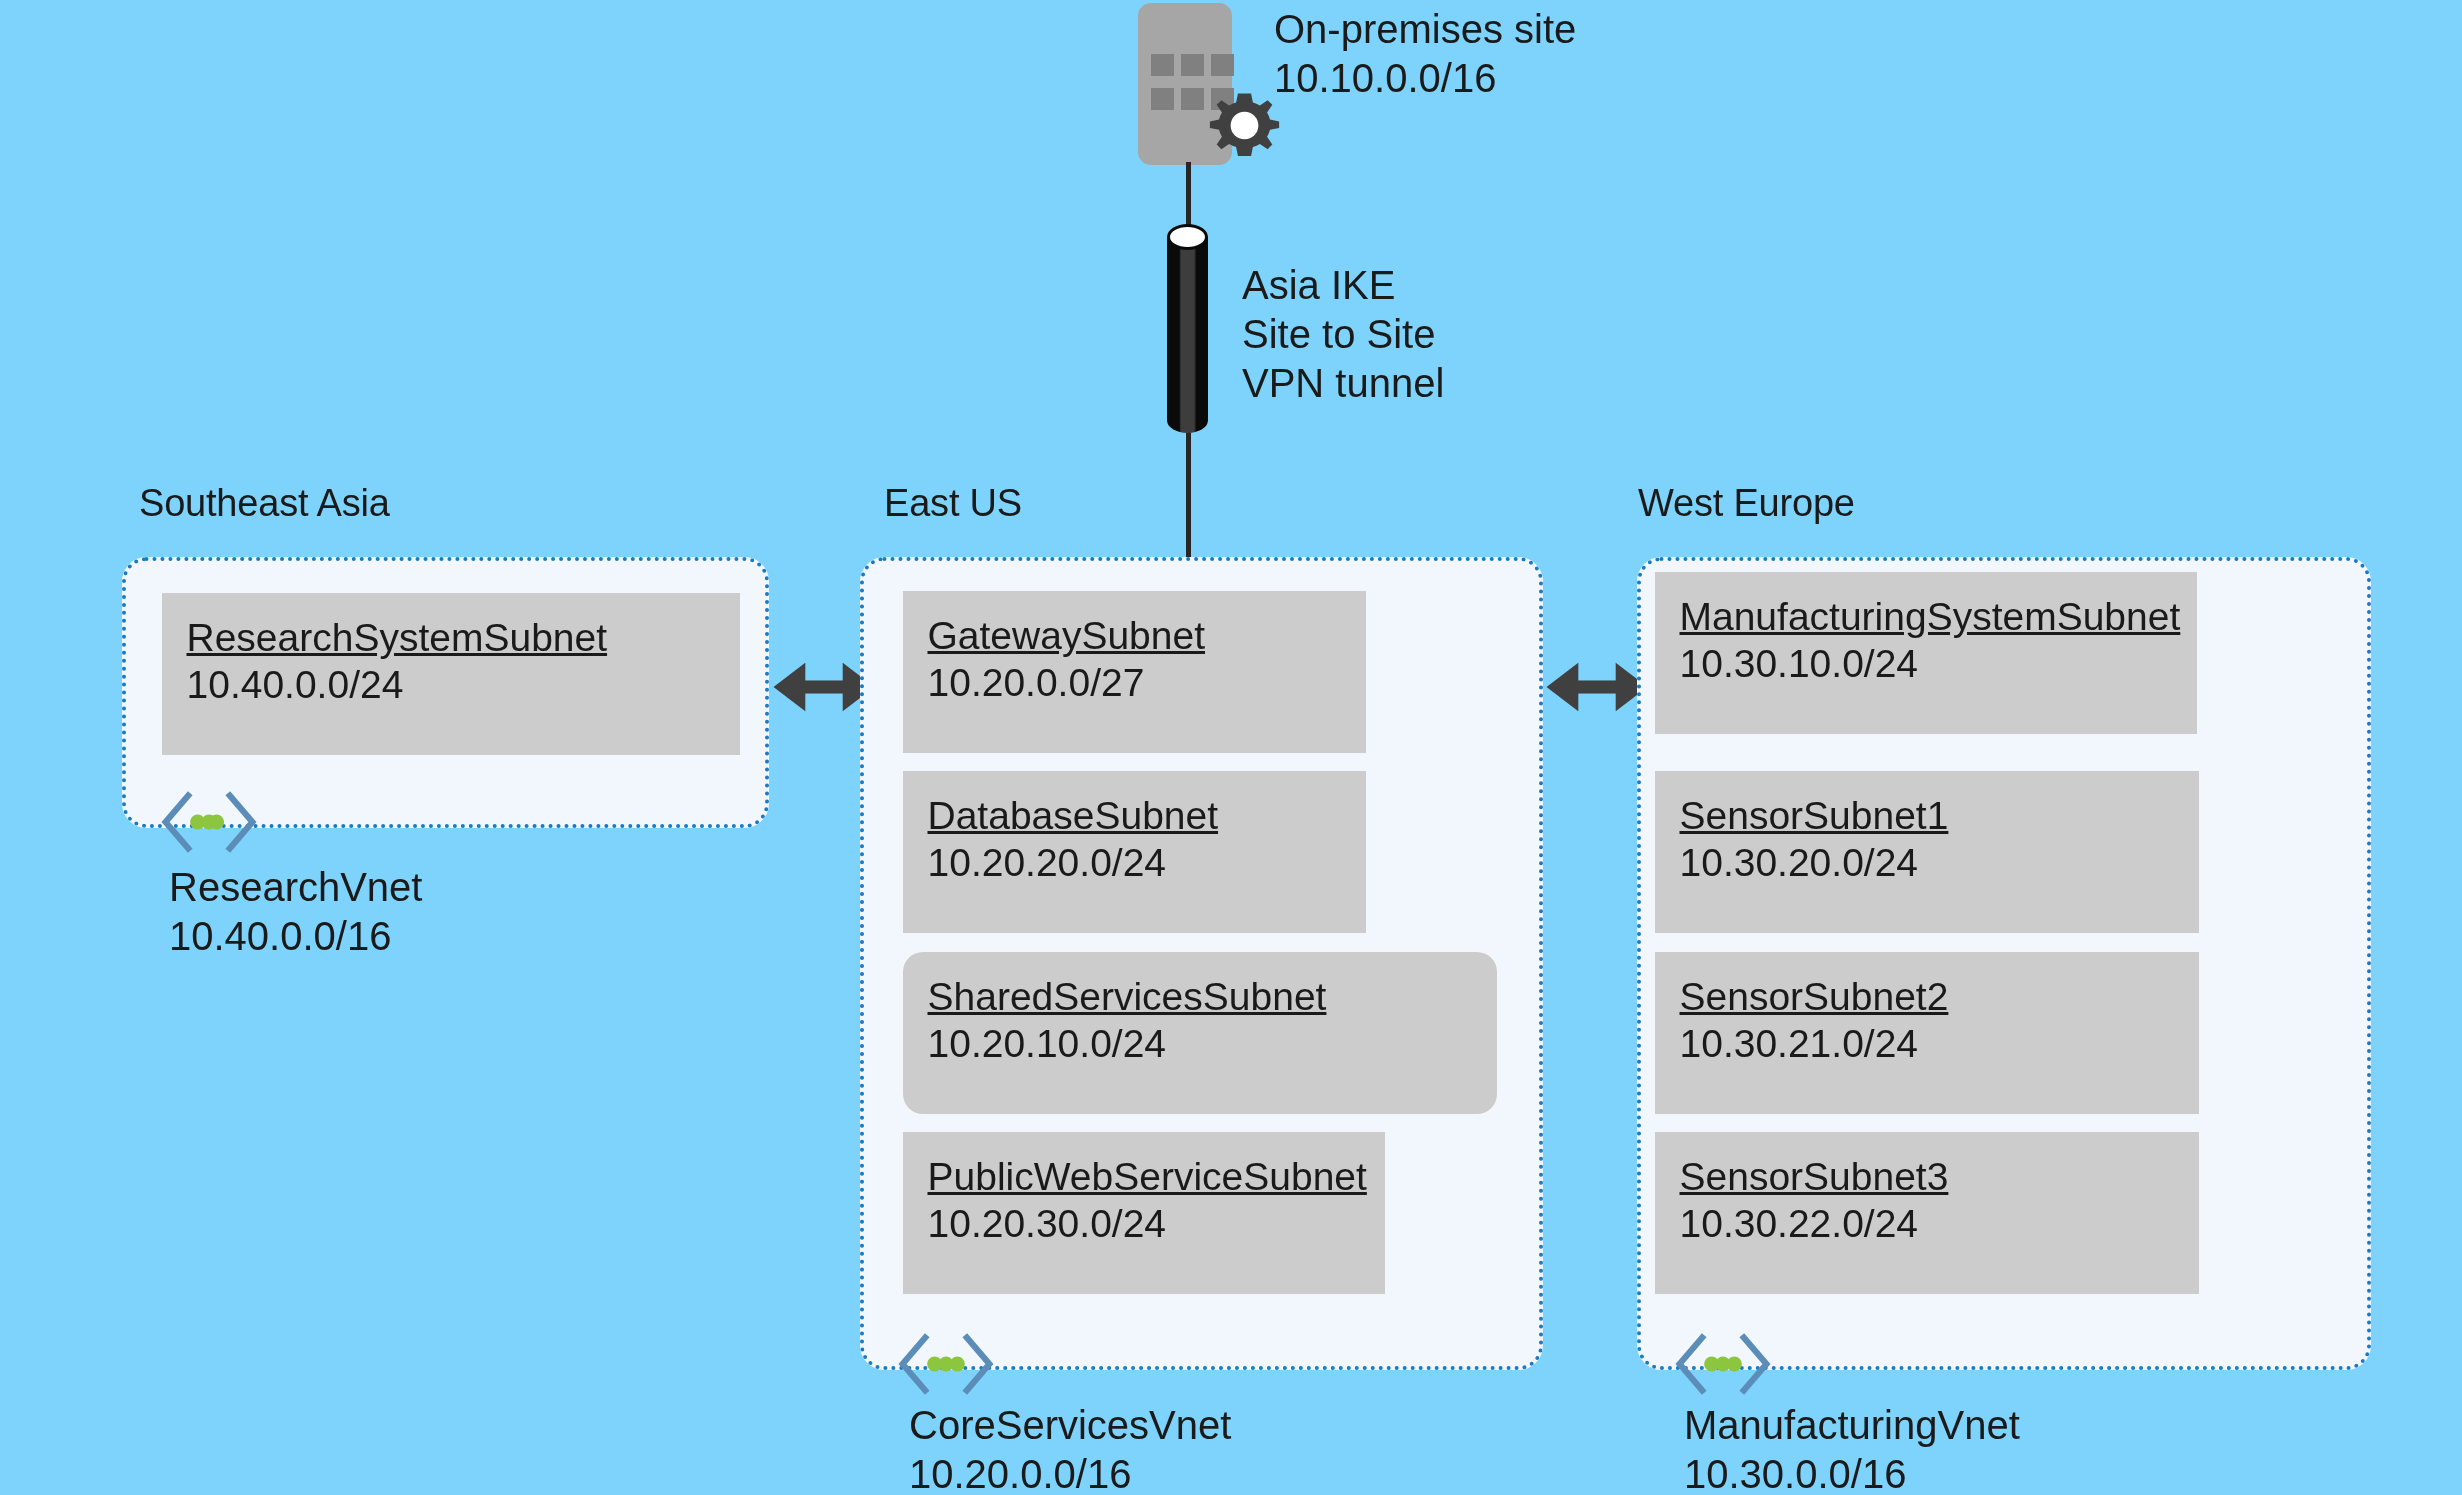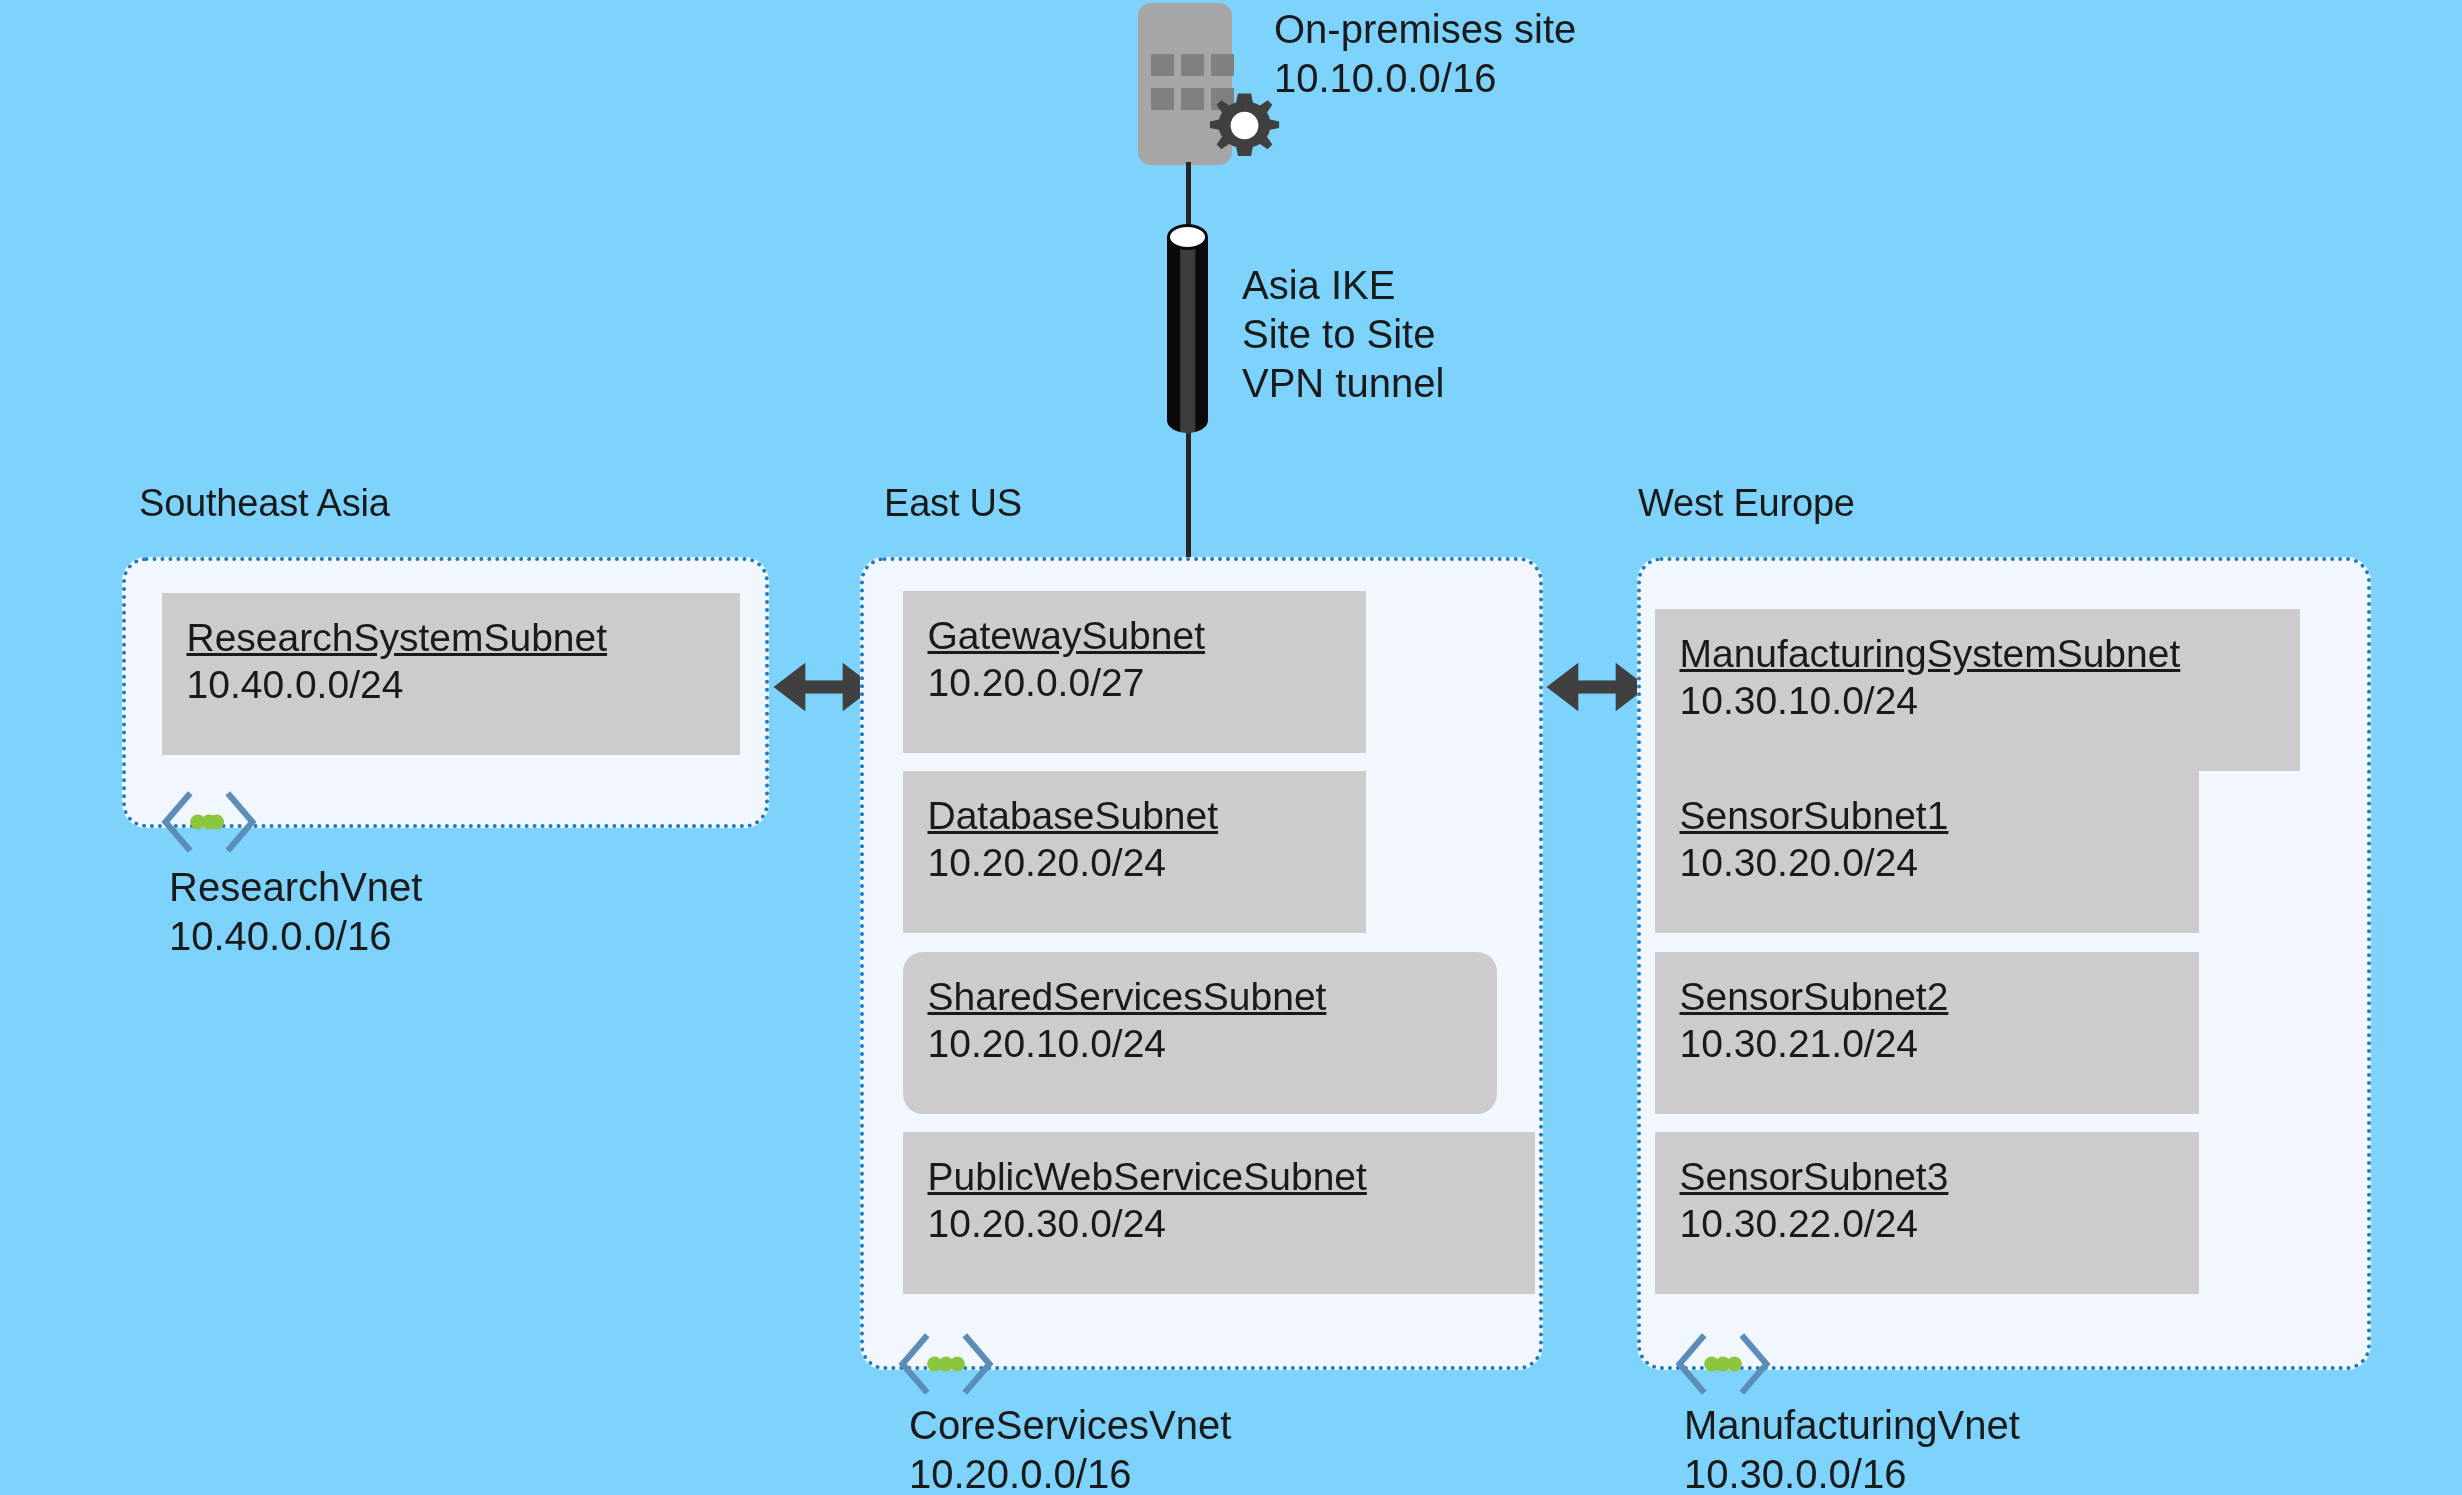--- a/index.html
+++ b/index.html
@@ -204,21 +204,21 @@
   <div class="subnet" style="left:903px; top:771px; width:463px; height:162px;">
     <span class="sname">DatabaseSubnet</span>
     <span class="scidr">10.20.20.0/24</span>
   </div>
 
   <div class="subnet" style="left:903px; top:952px; width:594px; height:162px;border-radius:20px;">
     <span class="sname">SharedServicesSubnet</span>
     <span class="scidr">10.20.10.0/24</span>
   </div>
 
-  <div class="subnet" style="left:903px; top:1132px; width:632px; height:162px;">
+  <div class="subnet" style="left:903px; top:1132px; width:482px; height:162px;">
     <span class="sname">PublicWebServiceSubnet</span>
     <span class="scidr">10.20.30.0/24</span>
   </div>
 
   <svg class="vnet-glyph" style="left:895px; top:1330px; width:102px; height:68px;" viewBox="0 0 108 72">
     <g fill="none" stroke="#5B8DB8" stroke-width="6.5" stroke-linecap="square" stroke-linejoin="miter">
       <polyline points="32,8 8,36 32,64"></polyline>
       <polyline points="76,8 100,36 76,64"></polyline>
     </g>
     <circle cx="42" cy="36" r="8" fill="#8CC63F"></circle>
@@ -236,21 +236,21 @@
       <polygon points="0,31 34,5 34,57"></polygon>
       <polygon points="108,31 74,5 74,57"></polygon>
       <rect x="30" y="24" width="48" height="14"></rect>
     </g>
   </svg>
 
   <div class="region-label" style="left:1638px; top:482px;">West Europe</div>
 
   <div class="vnet-box" style="left:1637px; top:557px; width:734px; height:813px;"></div>
 
-  <div class="subnet" style="left:1655px; top:609px; width:645px; height:162px;">
+  <div class="subnet" style="left:1655px; top:572px; width:542px; height:162px;">
     <span class="sname">ManufacturingSystemSubnet</span>
     <span class="scidr">10.30.10.0/24</span>
   </div>
 
   <div class="subnet" style="left:1655px; top:771px; width:544px; height:162px;">
     <span class="sname">SensorSubnet1</span>
     <span class="scidr">10.30.20.0/24</span>
   </div>
 
   <div class="subnet" style="left:1655px; top:952px; width:544px; height:162px;">

